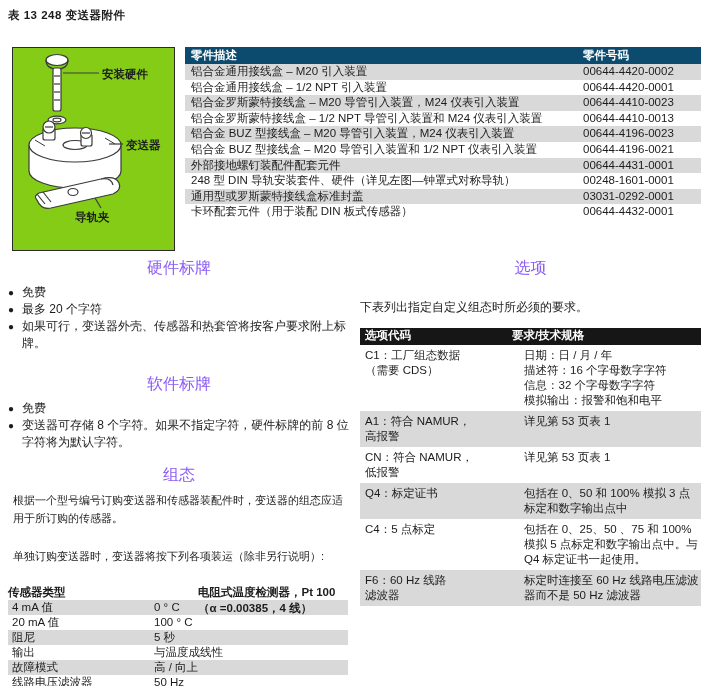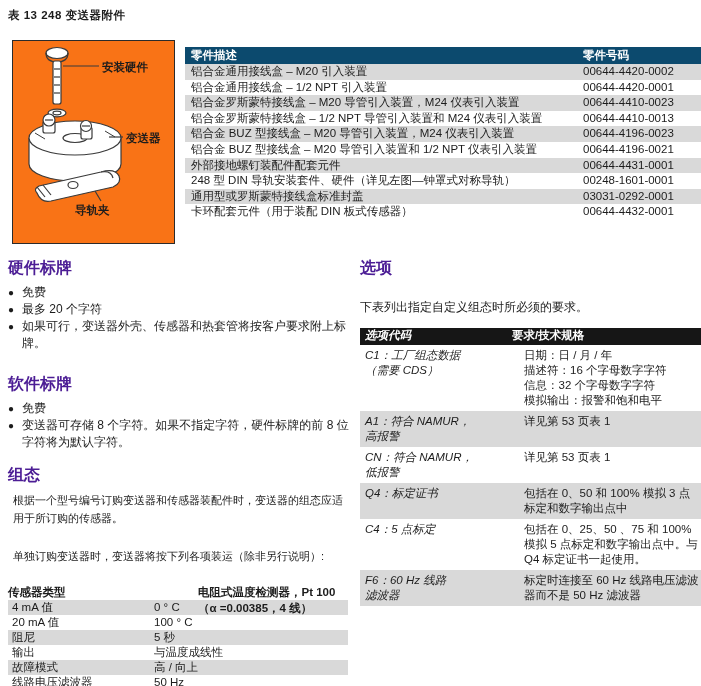--- a/index.html
+++ b/index.html
@@ -3,21 +3,21 @@
 <meta charset="utf-8">
 <style>
   html,body{margin:0;padding:0;background:#ffffff;}
   .page{
     position:relative;width:701px;height:686px;background:#ffffff;
     font-family:"Liberation Sans","DejaVu Sans",sans-serif;color:#1c1c1c;overflow:hidden;
   }
   .doc-title{position:absolute;left:8px;top:8px;font-size:11.5px;font-weight:600;letter-spacing:.5px;}
 
   
-  .diagram-box{position:absolute;left:12px;top:40px;width:161px;height:202px;border:1.3px solid #2b2b2b;background:#f97316;}
+  .diagram-box{position:absolute;left:12px;top:47px;width:161px;height:202px;border:1.3px solid #2b2b2b;background:#84cc16;}
   .diagram-box svg{position:absolute;left:0;top:0;}
   .dia-label{position:absolute;font-size:11.5px;font-weight:600;white-space:nowrap;}
   .lbl-mount{left:89px;top:19px;}
   .lbl-trans{left:113px;top:90px;}
   .lbl-clip{left:62px;top:162px;}
 
   
   .tbl{position:absolute;font-size:11.5px;}
   .tbl .thead{display:flex;background:#0c4a6e;color:#fff;font-weight:bold;align-items:center;}
   .tbl .row{display:flex;}
@@ -26,21 +26,21 @@
   
   .parts{left:185px;top:47px;width:516px;}
   .parts .thead{height:17px;line-height:17px;}
   .parts .row{height:15.6px;line-height:15.6px;}
   .parts .row:nth-child(odd){background:#d9d9d9;}
   .parts .c-desc{flex:1;white-space:nowrap;overflow:hidden;}
   .parts .c-no{width:118px;white-space:nowrap;}
 
   
   .left-col{position:absolute;left:8px;top:258px;width:342px;}
-  h2.sect{font-size:16px;font-weight:bold;margin:0 0 5px 0;color:#4c1d95;}
+  h2.sect{font-size:16px;font-weight:normal;margin:0 0 5px 0;color:#8b5cf6;text-align:center;}
   .bullets{margin:0 0 0 0;}
   .bullet-line{display:flex;font-size:12px;line-height:17px;}
   .bullet-dot{width:14px;flex:0 0 14px;font-size:10px;}
   .bullet-text{flex:1;}
   .gap22{height:22px;} .gap14{height:14px;} .gap10{height:10px;} .gap6{height:6px;}
   .para{font-size:11px;line-height:18px;margin:5px;}
 
   
   .sensor{position:relative;width:340px;font-size:11.5px;margin-top:8px;}
   .sensor .shead{display:flex;font-weight:bold;height:16px;line-height:16px;gap:48px;}
@@ -50,21 +50,21 @@
   .sensor .c-v{flex:1;}
   .sensor .shead .c-l{width:142px;padding-left:0;}
 
   
   .right-col{position:absolute;left:360px;top:258px;width:341px;}
   .opt-intro{font-size:12px;line-height:18px;margin:19px 0 0 0;}
   .options{position:relative;width:341px;font-size:11.5px;margin-top:12px;}
   .options .thead{display:flex;height:17px;line-height:17px;background:#161616;color:#fff;font-weight:bold;}
   .options .row{display:flex;gap:12px;}
   .options .row:nth-child(even){background:#d9d9d9;}
-  .options .c-code{width:145px;padding:3px 0 3px 5px;white-space:pre-line;line-height:15px;font-style:italic;}
+  .options .c-code{width:145px;padding:3px 0 3px 5px;white-space:pre-line;line-height:15px;}
   .options .c-req{flex:1;padding:3px 2px 3px 2px;white-space:pre-line;line-height:15px;}
   .options .thead .c-code{padding:0 0 0 5px;}
   .options .thead .c-req{padding:0 0 0 2px;}
 </style>
 </head>
 <body>
 
 <div class="page">
 
   <div class="doc-title">表 13 248 变送器附件</div>

